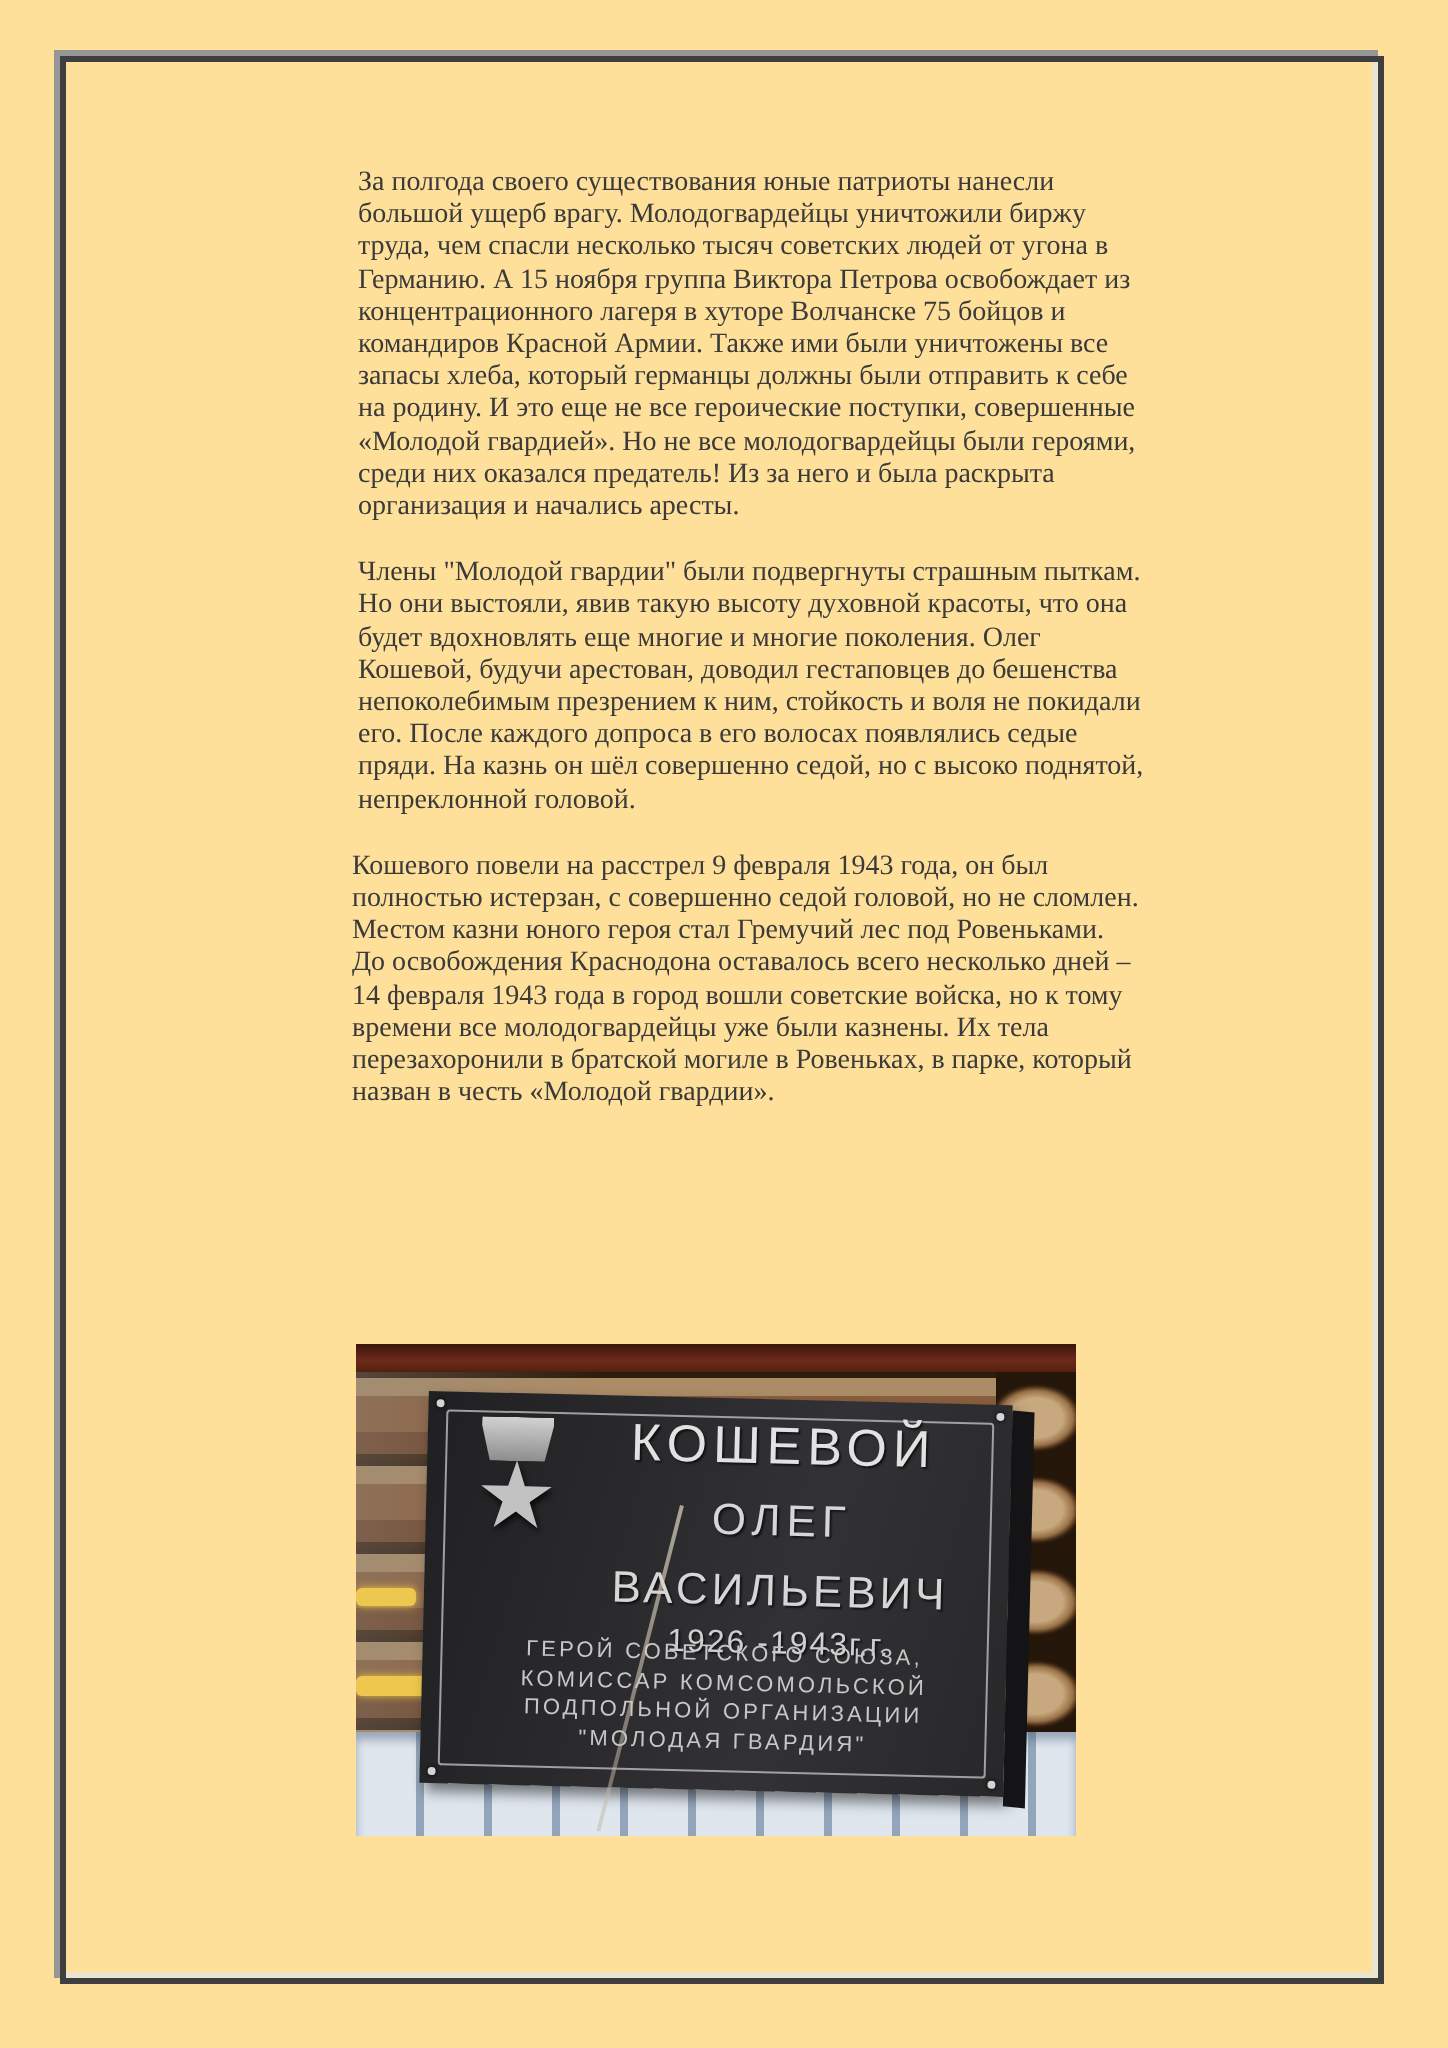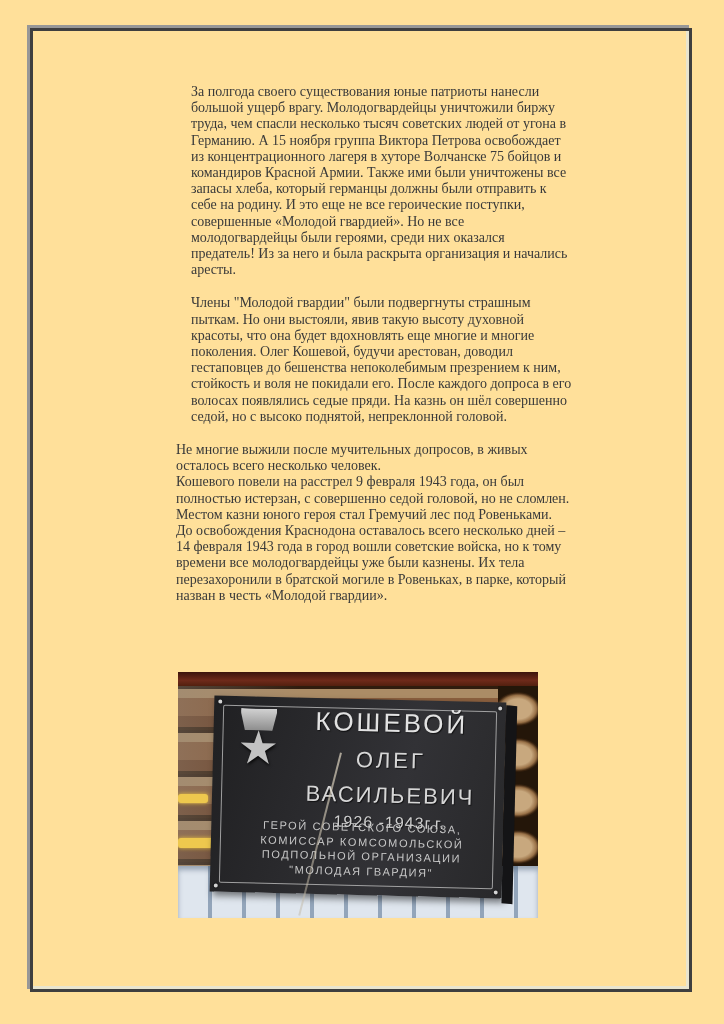--- a/index.html
+++ b/index.html
@@ -13,21 +13,21 @@
   .frame{
     position:absolute;left:30px;top:28px;width:656px;height:958px;
     border:3px solid #3f3f3f;
     box-shadow:-3px -3px 0 #979797, inset -3px -3px 0 #e9e5cf;
   }
   .content{
     position:absolute;left:176px;top:84px;width:396px;
     color:#3a3a3a;font-size:14px;line-height:16.2px;
     text-align:left;
   }
-  .content p{margin:0 0 17px 15px;}
+  .content p{margin:0 0 17px 3px;}
   .content p.nogap{margin:0;}
   
   .photo{
     position:absolute;left:178px;top:672px;width:360px;height:246px;
     overflow:hidden;background:#8a5f3e;
   }
   .roof-band{
     position:absolute;left:0;top:0;width:100%;height:14px;
     background:linear-gradient(180deg,#3c140c,#6e2a1a 60%,#53200f);
   }
@@ -111,21 +111,20 @@
 </head>
 <body>
 
 <div class="page">
 
   <div class="frame"></div>
 
   <div class="content">
     <p>За полгода своего существования юные патриоты нанесли большой ущерб врагу. Молодогвардейцы уничтожили биржу труда, чем спасли несколько тысяч советских людей от угона в Германию. А 15 ноября группа Виктора Петрова освобождает из концентрационного лагеря в хуторе Волчанске 75 бойцов и командиров Красной Армии. Также ими были уничтожены все запасы хлеба, который германцы должны были отправить к себе на родину. И это еще не все героические поступки, совершенные «Молодой гвардией». Но не все молодогвардейцы были героями, среди них оказался предатель! Из за него и была раскрыта организация и начались аресты.</p>
     <p>Члены "Молодой гвардии" были подвергнуты страшным пыткам. Но они выстояли, явив такую высоту духовной красоты, что она будет вдохновлять еще многие и многие поколения. Олег Кошевой, будучи арестован, доводил гестаповцев до бешенства непоколебимым презрением к ним, стойкость и воля не покидали его. После каждого допроса в его волосах появлялись седые пряди. На казнь он шёл совершенно седой, но с высоко поднятой, непреклонной головой.</p>
-    <p class="nogap">Не многие выжили после мучительных допросов, в живых осталось всего несколько человек.</p>
     <p class="nogap">Кошевого повели на расстрел 9 февраля 1943 года, он был полностью истерзан, с совершенно седой головой, но не сломлен. Местом казни юного героя стал Гремучий лес под Ровеньками. До освобождения Краснодона оставалось всего несколько дней – 14 февраля 1943 года в город вошли советские войска, но к тому времени все молодогвардейцы уже были казнены. Их тела перезахоронили в братской могиле в Ровеньках, в парке, который назван в честь «Молодой гвардии».</p>
   </div>
 
   <div class="photo">
     <div class="roof-band"></div>
     <div class="log-wall"></div>
     <div class="sun-streak streak1"></div>
     <div class="sun-streak streak2"></div>
     <div class="log-ends"></div>
     <div class="fence"></div>

